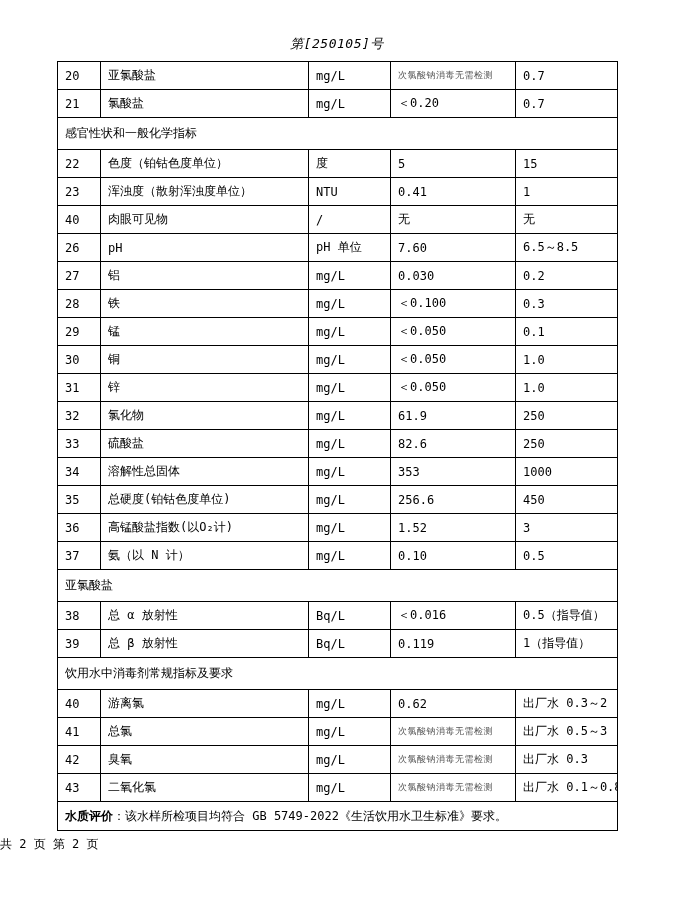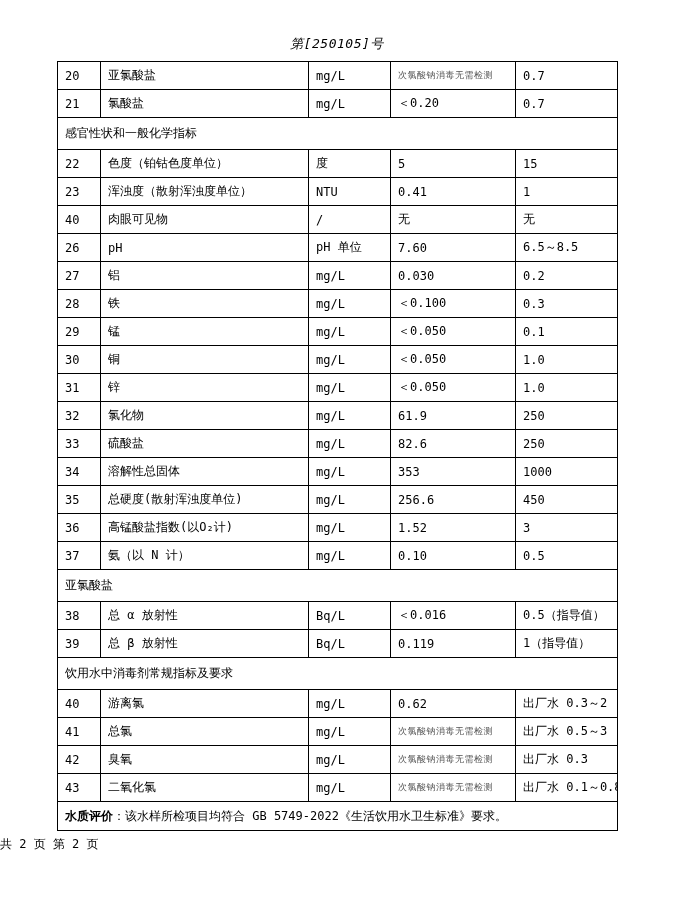--- a/index.html
+++ b/index.html
@@ -174,21 +174,21 @@
         </tr>
         <tr>
           <td>34</td>
           <td>溶解性总固体</td>
           <td>mg/L</td>
           <td>353</td>
           <td>1000</td>
         </tr>
         <tr>
           <td>35</td>
-          <td>总硬度(散射浑浊度单位)</td>
+          <td>总硬度(铂钴色度单位)</td>
           <td>mg/L</td>
           <td>256.6</td>
           <td>450</td>
         </tr>
         <tr>
           <td>36</td>
           <td>高锰酸盐指数(以O₂计)</td>
           <td>mg/L</td>
           <td>1.52</td>
           <td>3</td>

